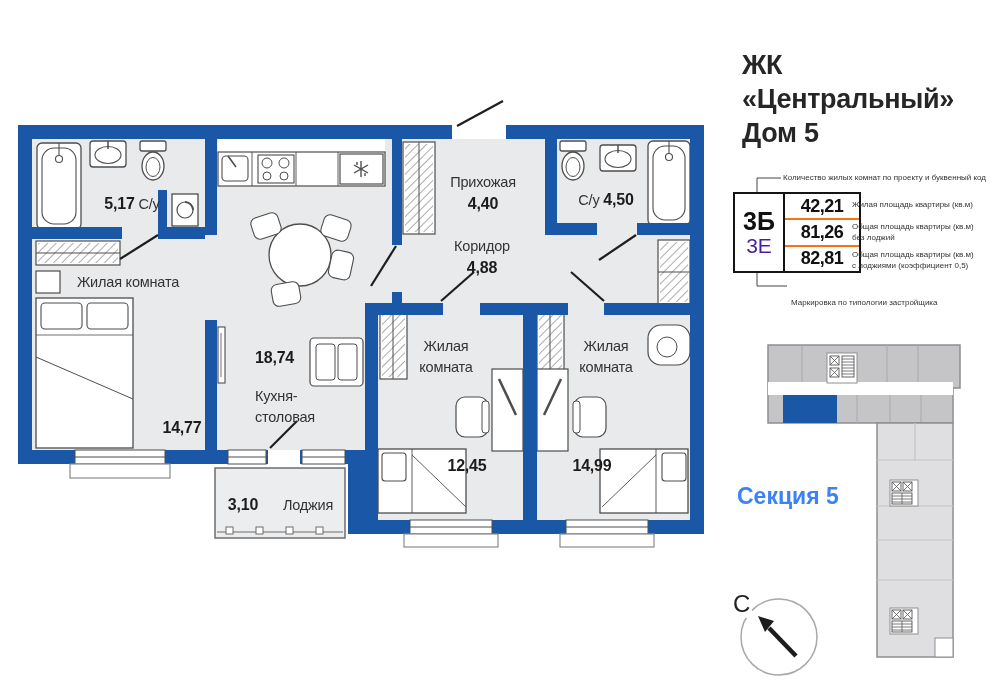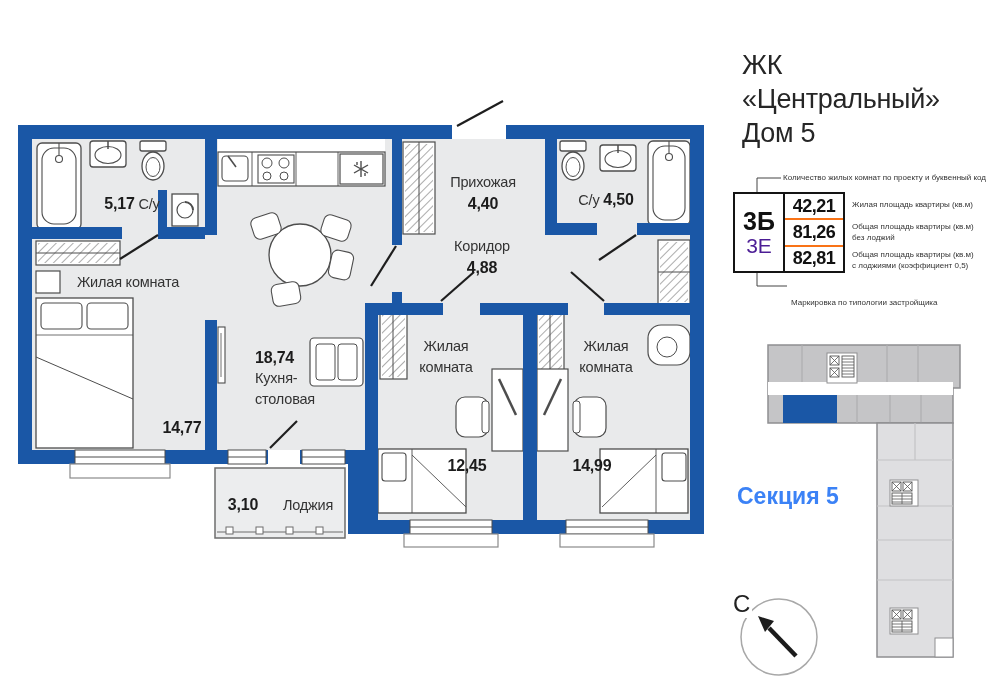--- a/index.html
+++ b/index.html
@@ -7,23 +7,23 @@
           font-family:"Liberation Sans",sans-serif;color:#2e2e2e;}
   .abs{position:absolute;}
   svg{display:block;}
   
   .rlabel{position:absolute;transform:translate(-50%,-50%);white-space:nowrap;
           font-size:14.5px;color:#333;letter-spacing:-0.2px;text-align:center;line-height:21px;}
   .rlabel .num{font-weight:700;font-size:16px;color:#1c1c1c;}
   .rlabel.block{transform:none;text-align:left;}
   
   .title{position:absolute;left:742px;top:48px;font-size:27px;line-height:34px;
-         font-weight:400;color:#262626;letter-spacing:-0.3px;}
+         font-weight:700;color:#262626;letter-spacing:-0.3px;}
   .note{position:absolute;font-size:8px;line-height:10.5px;color:#333;white-space:nowrap;}
-  .spec-box{position:absolute;left:733px;top:192px;width:112px;height:81px;
+  .spec-box{position:absolute;left:733px;top:192px;width:128px;height:81px;
             border:2px solid #141414;box-sizing:border-box;display:flex;background:#fff;}
   .spec-left{width:48px;border-right:2px solid #141414;display:flex;flex-direction:column;
              align-items:center;justify-content:center;}
   .spec-code1{font-size:25px;font-weight:800;color:#111;line-height:26px;}
   .spec-code2{font-size:21px;font-weight:400;color:#4c1d95;line-height:24px;}
   .spec-right{flex:1;display:flex;flex-direction:column;}
   .spec-cell{flex:1;display:flex;align-items:center;justify-content:center;
              border-bottom:2px solid #f97316;font-size:18px;font-weight:700;
              letter-spacing:-0.5px;color:#111;}
   .spec-cell:last-child{border-bottom:none;}
@@ -281,21 +281,21 @@
   <div class="rlabel" style="left:132px;top:204px">
     <span class="num">5,17</span>&nbsp;<span>С/у</span>
   </div>
   <div class="rlabel" style="left:128px;top:282px">
     <span>Жилая комната</span>
   </div>
   <div class="rlabel" style="left:182px;top:428px">
     <span class="num">14,77</span>
   </div>
   <div class="rlabel block" style="left:255px;top:347px">
-    <div class="num" style="margin-bottom:0">18,74</div>
+    <div class="num" style="margin-bottom:18px">18,74</div>
     <div>Кухня-</div>
     <div>столовая</div>
   </div>
   <div class="rlabel" style="left:483px;top:193px">
     <div>Прихожая</div>
     <div class="num">4,40</div>
   </div>
   <div class="rlabel" style="left:482px;top:257px">
     <div>Коридор</div>
     <div class="num">4,88</div>

